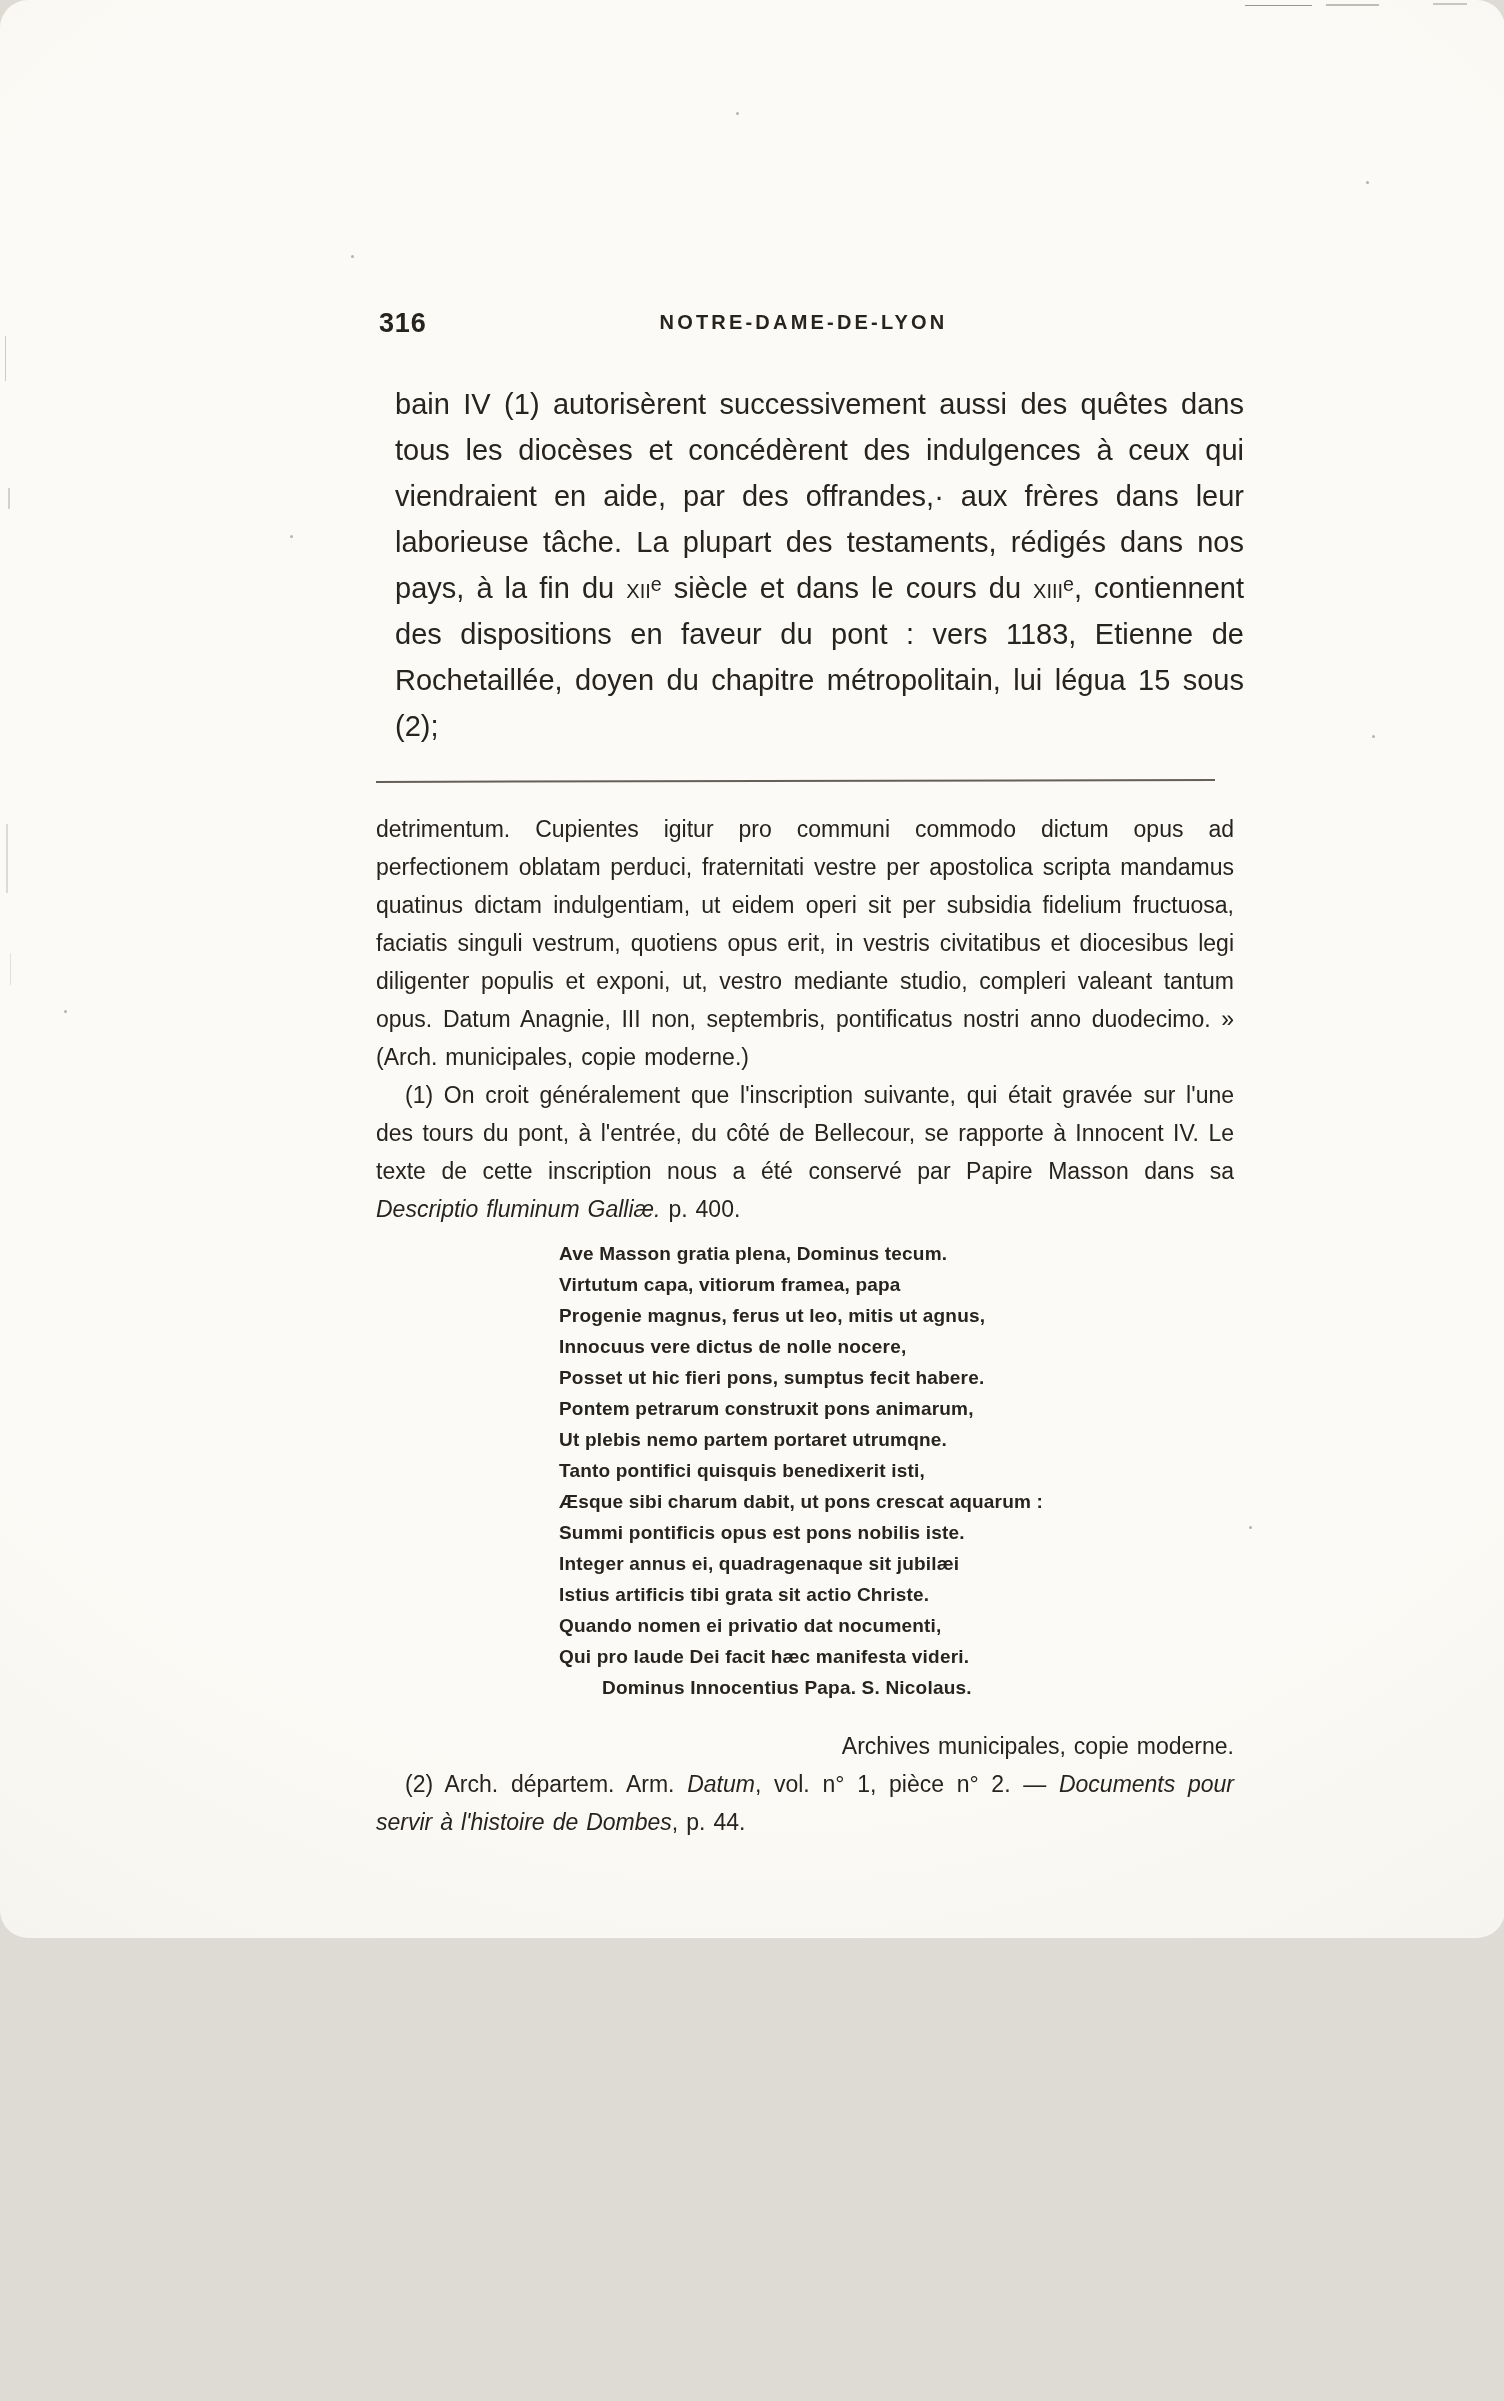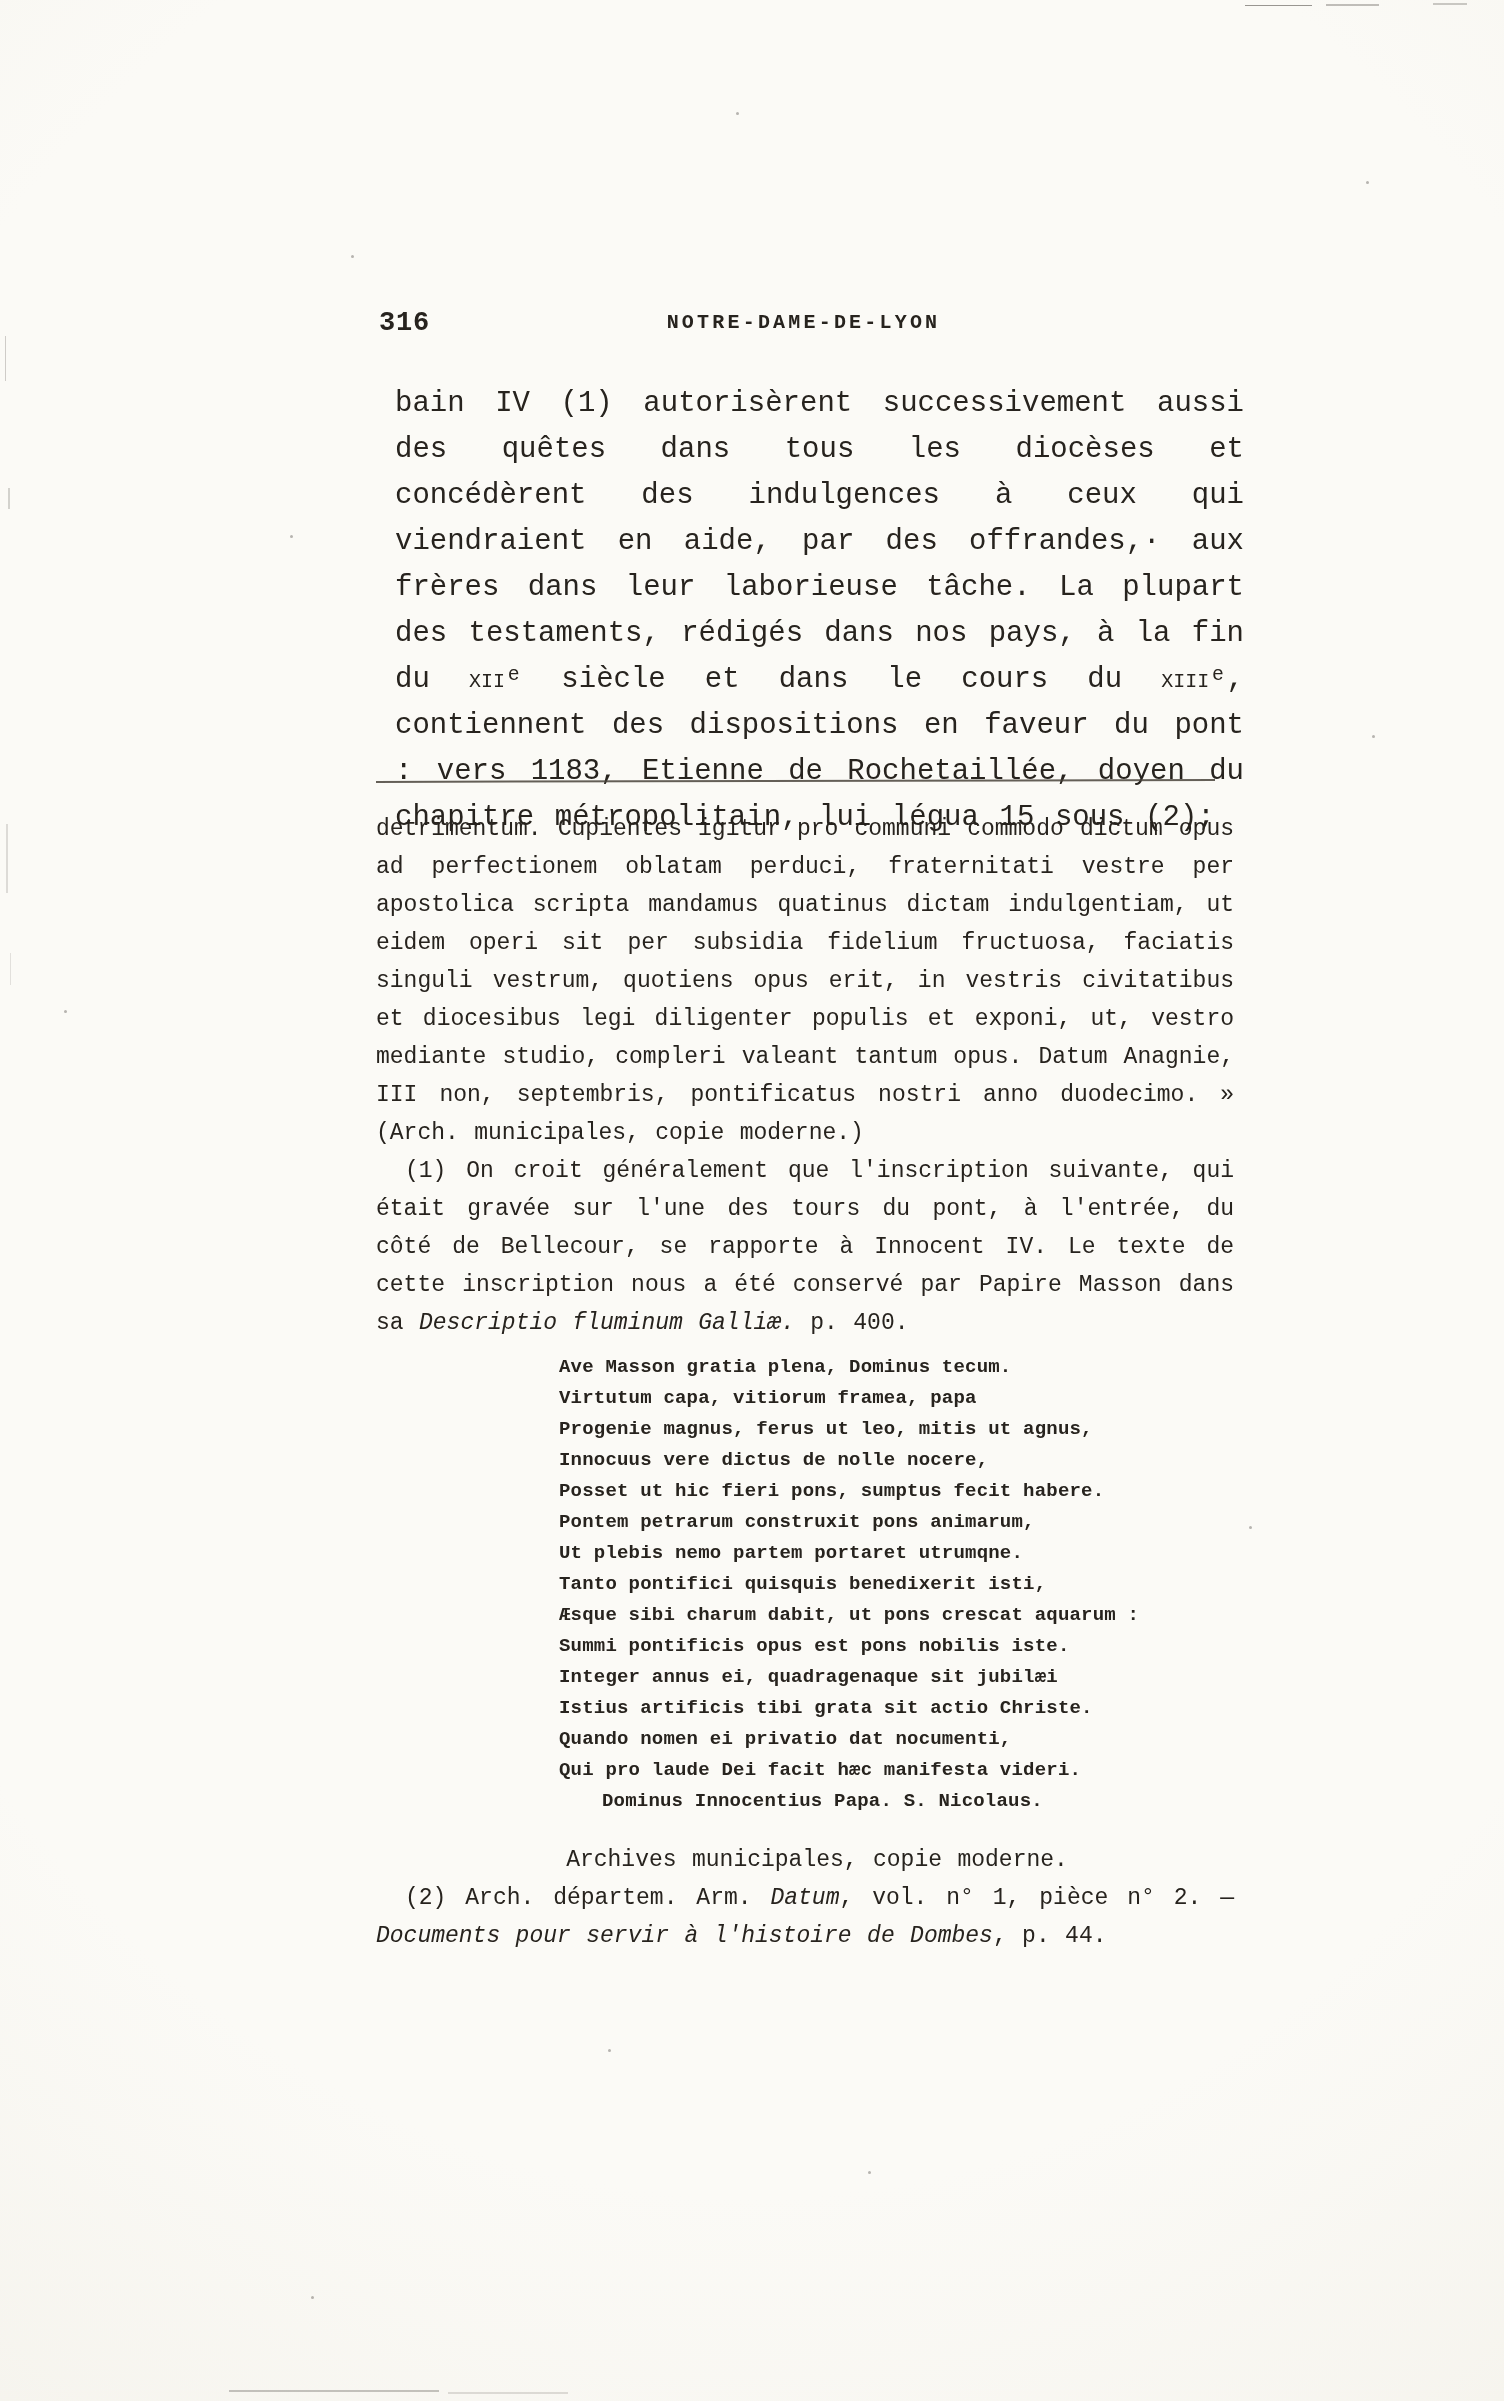--- a/index.html
+++ b/index.html
@@ -1,25 +1,26 @@
 <!DOCTYPE html>
 <html lang="fr" style="font-size:12.8px"><head>
 <meta charset="utf-8">
 <style>
   html, body { margin: 0; padding: 0; background: #dddbd4; }
   .page {
     position: relative;
     width: 1505px;
-    height: 2401px;
+    height: 1938px;
     margin: 0 auto;
     background:
       radial-gradient(ellipse 120% 90% at 50% 42%, #fbfaf6 55%, #f4f2eb 85%, #eae7de 100%);
-    font-family: Liberation Mono, monospace;
+    font-family: Liberation Sans, sans-serif;
     color: #27231e;
     overflow: hidden;
+    border-radius: 28px;
   }
 
   
   .pagehead { position: absolute; left: 379px; top: 311px; width: 849px; }
   .pagenum  { position: absolute; left: 0; top: -3.2px; font-size: 27px; font-weight: 700; letter-spacing: 0.8px; }
   .running  { display: block; text-align: center; font-size: 20px; font-weight: 700; letter-spacing: 3.2px; }
 
   
   .maintext {
     position: absolute; left: 379px; top: 365px; width: 849px;
@@ -46,21 +47,21 @@
 
   
   .verse {
     margin: 9.6px 0 8px 0; padding-left: 183px;
     font-size: 19px; line-height: 31px; font-weight: 700;
     letter-spacing: 0.2px;
   }
   .vline { white-space: nowrap; }
   .vline.attrib { padding-left: 43px; }
 
-  .archives { text-indent: 24px; margin-top: 24px; text-align: center; }
+  .archives { text-indent: 24px; margin-top: 24px; text-align: right; }
 
   
   .mark { position: absolute; background: rgba(55,50,43,.5); }
   .speck { position: absolute; width: 3.2px; height: 3.2px; border-radius: 50%; background: rgba(55,50,43,.35); }
 </style>
 </head>
 <body>
 
 <div class="page">
 

